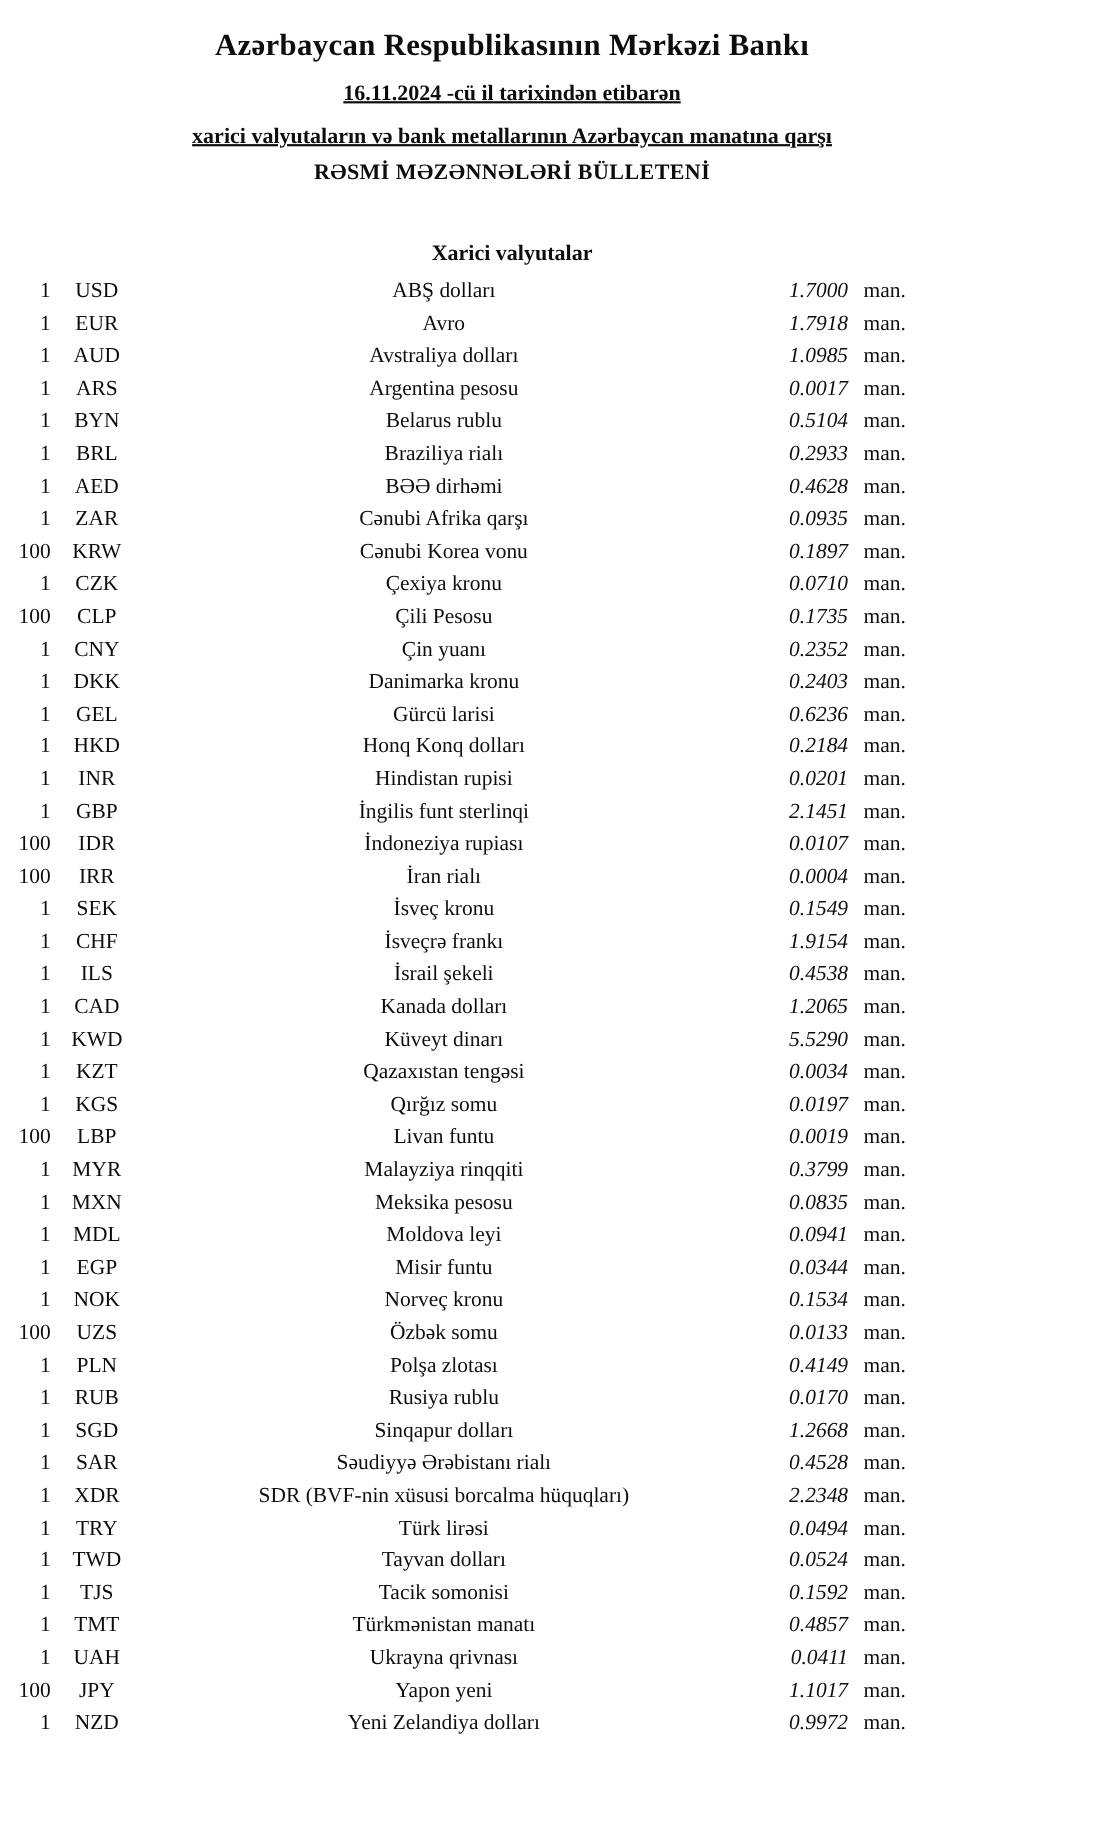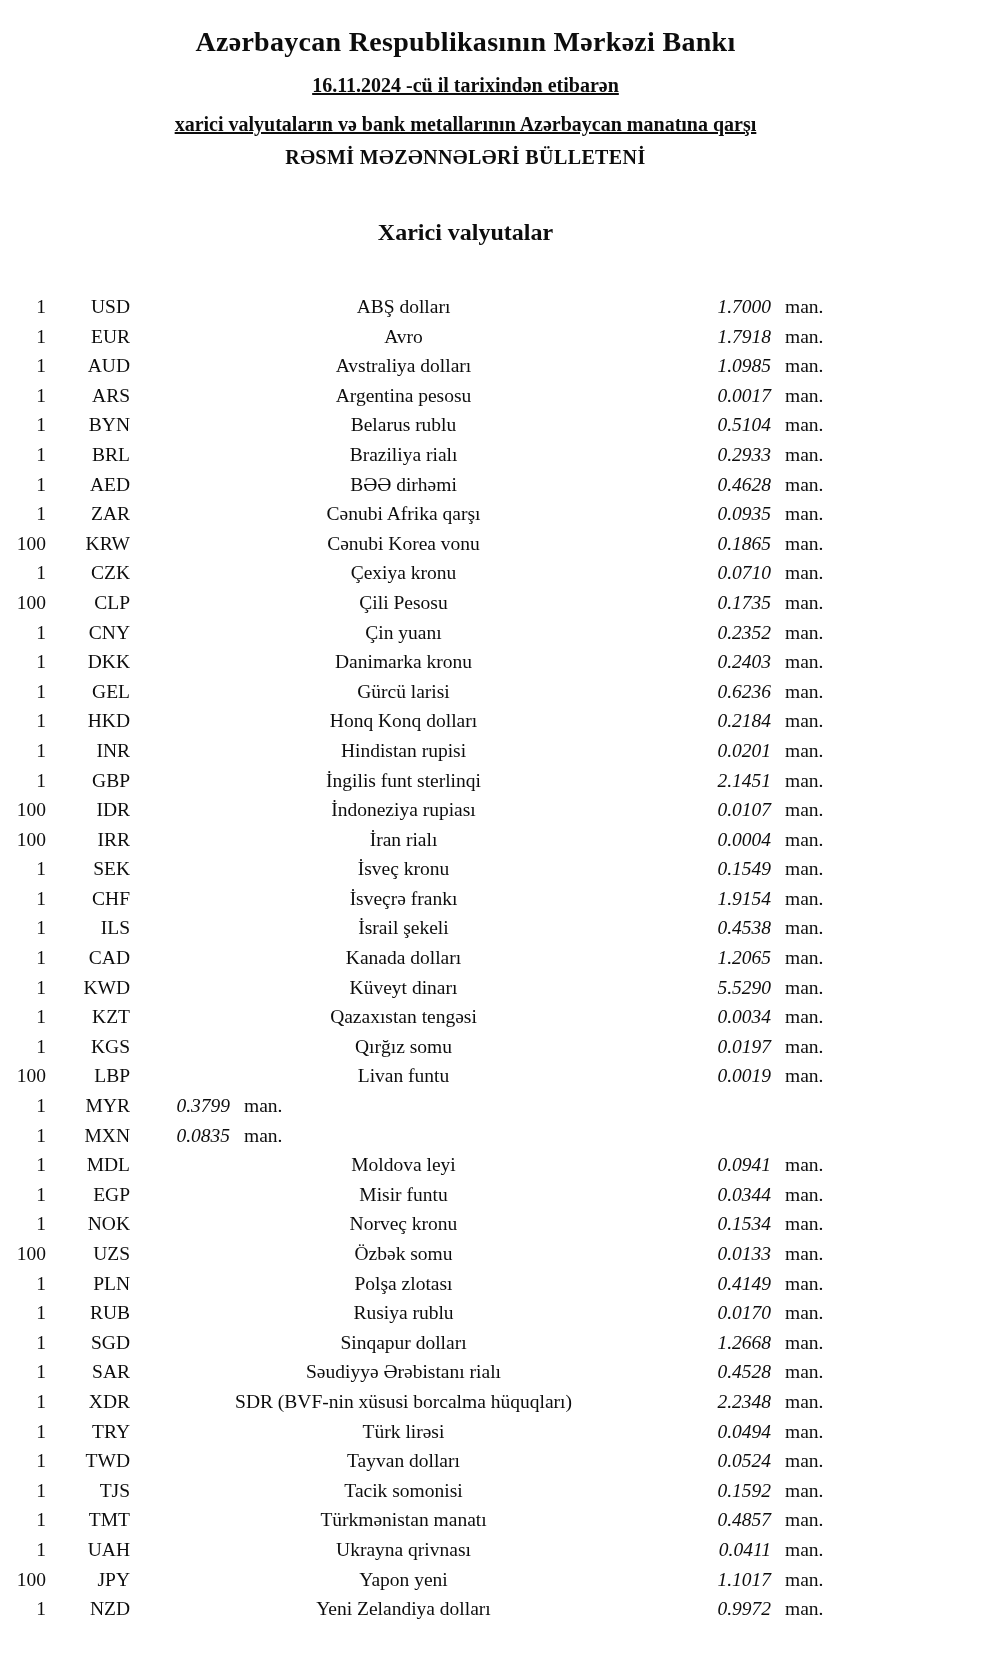--- a/index.html
+++ b/index.html
@@ -35,44 +35,43 @@
   }
   .doc-bulletin {
     text-align: center;
     font-size: 20px;
     font-weight: bold;
     letter-spacing: 0.4px;
     margin: 0 0 0 0;
   }
   .section-title {
     text-align: center;
-    font-size: 24px;
+    font-size: 20px;
     font-weight: bold;
     margin: 50px 0 8px 0;
   }
   .rates-table {
     width: 100%;
   }
   .rate-row {
     display: flex;
     align-items: baseline;
     height: 29.6px;
     font-size: 19.5px;
     line-height: 29.6px;
   }
   .col-qty {
     width: 46px;
     text-align: right;
     flex: 0 0 auto;
   }
   .col-code {
     width: 84px;
-    text-align: right;
+    text-align: center;
     flex: 0 0 auto;
-    margin-top: 38px;
   }
   .col-name {
     flex: 1 1 auto;
     text-align: center;
     padding-left: 6px;
     white-space: nowrap;
     overflow: hidden;
   }
   .col-rate {
     width: 100px;
@@ -164,21 +163,21 @@
     <span class="col-code">ZAR</span>
     <span class="col-name">Cənubi Afrika qarşı</span>
     <span class="col-rate">0.0935</span>
     <span class="col-unit">man.</span>
   </div>
 
   <div class="rate-row">
     <span class="col-qty">100</span>
     <span class="col-code">KRW</span>
     <span class="col-name">Cənubi Korea vonu</span>
-    <span class="col-rate">0.1865</span>
+    <span class="col-rate">0.1897</span>
     <span class="col-unit">man.</span>
   </div>
 
   <div class="rate-row">
     <span class="col-qty">1</span>
     <span class="col-code">CZK</span>
     <span class="col-name">Çexiya kronu</span>
     <span class="col-rate">0.0710</span>
     <span class="col-unit">man.</span>
   </div>
@@ -315,27 +314,29 @@
     <span class="col-qty">100</span>
     <span class="col-code">LBP</span>
     <span class="col-name">Livan funtu</span>
     <span class="col-rate">0.0019</span>
     <span class="col-unit">man.</span>
   </div>
 
   <div class="rate-row">
     <span class="col-qty">1</span>
     <span class="col-code">MYR</span>
+    <span class="col-name">Malayziya rinqqiti</span>
     <span class="col-rate">0.3799</span>
     <span class="col-unit">man.</span>
   </div>
 
   <div class="rate-row">
     <span class="col-qty">1</span>
     <span class="col-code">MXN</span>
+    <span class="col-name">Meksika pesosu</span>
     <span class="col-rate">0.0835</span>
     <span class="col-unit">man.</span>
   </div>
 
   <div class="rate-row">
     <span class="col-qty">1</span>
     <span class="col-code">MDL</span>
     <span class="col-name">Moldova leyi</span>
     <span class="col-rate">0.0941</span>
     <span class="col-unit">man.</span>

